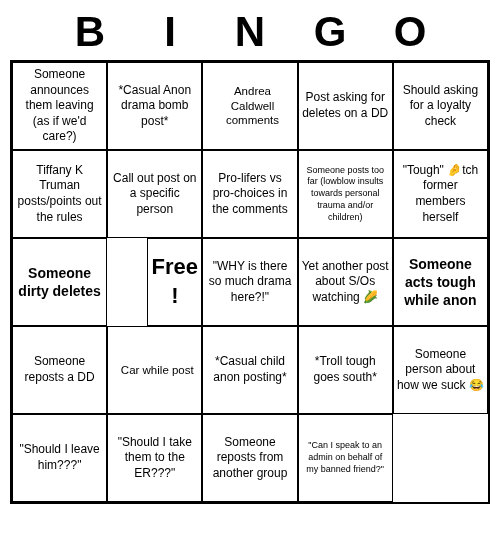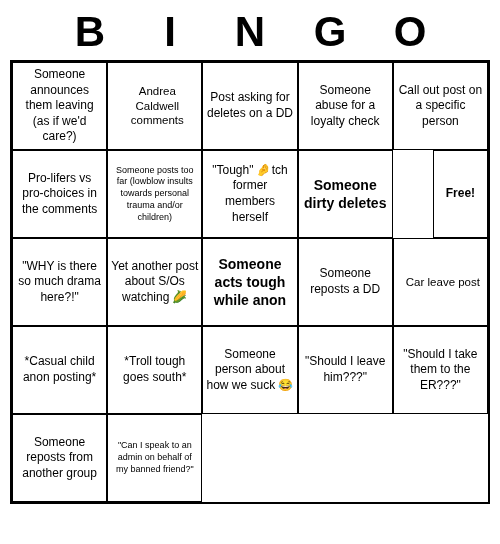--- a/index.html
+++ b/index.html
@@ -42,21 +42,21 @@
       font-size: 12px;
       font-family: Arial, sans-serif;
       display: flex;
       align-items: center;
       justify-content: center;
       min-height: 88px;
       line-height: 1.3;
       word-break: break-word;
     }
     .bingo-cell.free {
-      font-size: 12px;
+      font-size: 22px;
       font-weight: bold;
       margin-left: 40px;
     }
     .bingo-cell.large-text {
       font-size: 14px;
       font-weight: bold;
     }
     .bingo-cell.medium-text {
       font-size: 11.5px;
       padding-left: 8px;
@@ -71,34 +71,36 @@
 <div class="bingo-title">
   <span class="bingo-letter">B</span>
   <span class="bingo-letter">I</span>
   <span class="bingo-letter">N</span>
   <span class="bingo-letter">G</span>
   <span class="bingo-letter">O</span>
 </div>
 
 <div class="bingo-grid" id="grid-container">
 <div class="bingo-cell">Someone announces them leaving (as if we'd care?)</div>
+    <div class="bingo-cell">*Casual Anon drama bomb post*</div>
     <div class="bingo-cell medium-text">Andrea Caldwell comments</div>
     <div class="bingo-cell">Post asking for deletes on a DD</div>
-    <div class="bingo-cell">Someone abuse for a loyalty check</div>
+    <div class="bingo-cell">Should asking for a loyalty check</div>
+    <div class="bingo-cell">Tiffany K Truman posts/points out the rules</div>
     <div class="bingo-cell">Call out post on a specific person</div>
     <div class="bingo-cell">Pro-lifers vs pro-choices in the comments</div>
     <div class="bingo-cell small-text">Someone posts too far (lowblow insults towards personal trauma and/or children)</div>
     <div class="bingo-cell">"Tough" 🤌tch former members herself</div>
     <div class="bingo-cell large-text">Someone dirty deletes</div>
     <div class="bingo-cell free">Free!</div>
     <div class="bingo-cell">"WHY is there so much drama here?!"</div>
     <div class="bingo-cell">Yet another post about S/Os watching 🌽</div>
     <div class="bingo-cell large-text">Someone acts tough while anon</div>
     <div class="bingo-cell">Someone reposts a DD</div>
-    <div class="bingo-cell medium-text">Car leave post</div>
+    <div class="bingo-cell medium-text">Car while post</div>
     <div class="bingo-cell">*Casual child anon posting*</div>
     <div class="bingo-cell">*Troll tough goes south*</div>
     <div class="bingo-cell">Someone person about how we suck 😂</div>
     <div class="bingo-cell">"Should I leave him???"</div>
     <div class="bingo-cell">"Should I take them to the ER???"</div>
     <div class="bingo-cell">Someone reposts from another group</div>
     <div class="bingo-cell small-text">"Can I speak to an admin on behalf of my banned friend?"</div>
   </div>
 
 </body></html>

